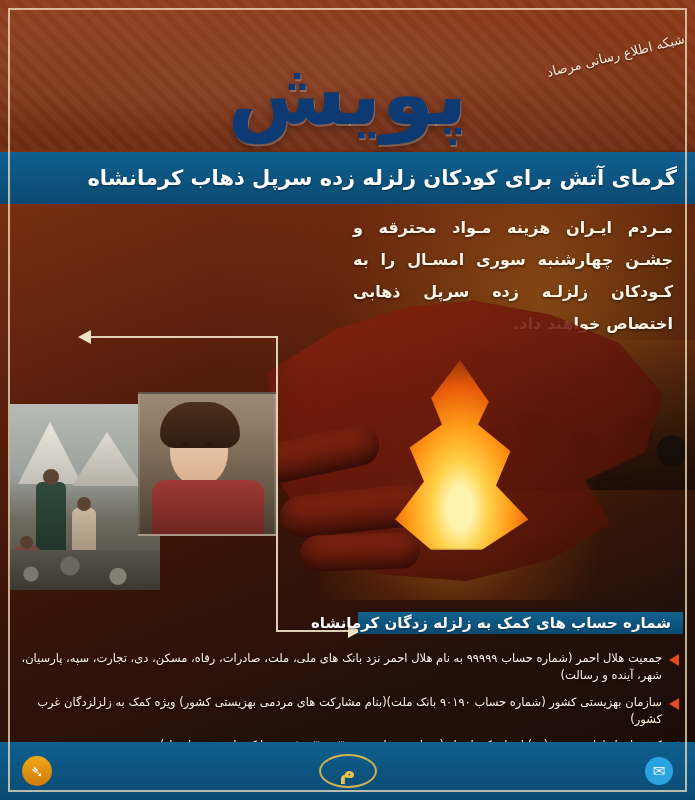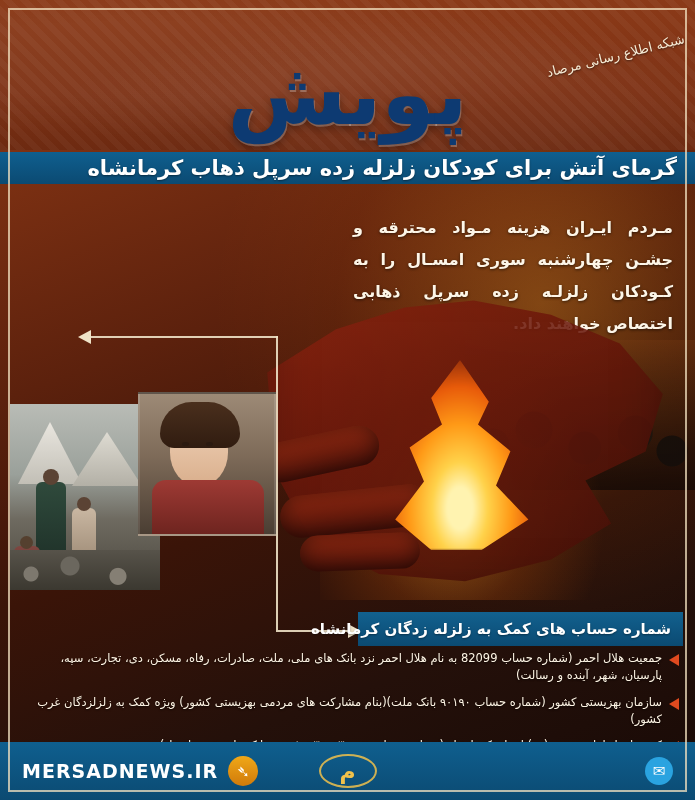--- a/index.html
+++ b/index.html
@@ -60,21 +60,21 @@
     font-size:86px;
     font-weight:bold;
     letter-spacing:-2px;
     font-family:"DejaVu Sans", sans-serif;
     text-shadow:1px 2px 0 rgba(255,255,255,0.25), 0 4px 10px rgba(0,0,0,.35);
     direction:rtl;
     text-align:center;
   }
   
   .headline-bar{
-    position:absolute;top:152px;left:0;width:695px;height:32px;
+    position:absolute;top:152px;left:0;width:695px;height:52px;
     background:linear-gradient(180deg,#0f5f8f 0%,#0b4a72 100%);
     display:flex;align-items:center;justify-content:flex-start;
     padding:0 18px;box-sizing:border-box;
   }
   .headline-bar .headline{
     color:#ffffff;font-size:21px;font-weight:bold;direction:rtl;
     text-shadow:0 1px 2px rgba(0,0,0,.45);white-space:nowrap;
   }
   
   .lead{
@@ -195,21 +195,21 @@
   }
   .finger{
     position:absolute;background:linear-gradient(180deg, rgba(150,42,18,.95), rgba(70,16,8,.95));
     border-radius:40px;box-shadow:inset 0 0 20px rgba(0,0,0,.5);
   }
   .finger.f1{left:30px;top:300px;width:150px;height:42px;transform:rotate(-6deg);}
   .finger.f2{left:50px;top:344px;width:120px;height:36px;transform:rotate(-2deg);}
   .finger.f3{left:10px;top:244px;width:120px;height:40px;transform:rotate(-12deg);}
   
   .accounts-bar{
-    position:absolute;left:358px;top:612px;width:325px;height:34px;
+    position:absolute;left:358px;top:612px;width:325px;height:22px;
     background:linear-gradient(180deg,#12618f,#0b4a72);
     display:flex;align-items:center;justify-content:flex-start;
     padding:0 12px;box-sizing:border-box;
   }
   .accounts-bar .t{
     color:#fff;font-size:15px;font-weight:bold;direction:rtl;white-space:nowrap;
     text-shadow:0 1px 2px rgba(0,0,0,.4);
   }
   
   .accounts{
@@ -312,36 +312,35 @@
     </div>
   </div>
 
   <div class="accounts-bar">
     <span class="t">شماره حساب های کمک به زلزله زدگان کرمانشاه</span>
   </div>
 
   <div class="accounts">
     <div class="acct-row">
       <span class="acct-bullet"></span>
-      <span class="acct-text">جمعیت هلال احمر (شماره حساب 82099 به نام هلال احمر نزد بانک های ملی، ملت، صادرات، رفاه، مسکن، دی، تجارت، سپه، پارسیان، شهر، آینده و رسالت)</span>
+      <span class="acct-text">جمعیت هلال احمر (شماره حساب ۹۹۹۹۹ به نام هلال احمر نزد بانک های ملی، ملت، صادرات، رفاه، مسکن، دی، تجارت، سپه، پارسیان، شهر، آینده و رسالت)</span>
     </div>
     <div class="acct-row">
       <span class="acct-bullet"></span>
       <span class="acct-text">سازمان بهزیستی کشور (شماره حساب ۹۰۱۹۰ بانک ملت)(بنام مشارکت های مردمی بهزیستی کشور) ویژه کمک به زلزلزدگان غرب کشور)</span>
     </div>
     <div class="acct-row">
       <span class="acct-bullet"></span>
       <span class="acct-text">کمیته امداد امام خمینی (ره) استان کرمانشاه (شماره حساب ۰۱۰۹۳۹۰۹۳۹۰۰۹ نزد بانک ملی شعبه ارشاد)</span>
     </div>
   </div>
 
   <div class="footer">
     <div class="site-wrap">
       <span class="cursor-badge">➴</span>
-      <span class="site-url">MERSADNEWS.IR</span>
     </div>
     <div class="center-logo">
       <span class="ring"></span>
       <span>م</span>
     </div>
     <div class="tg-wrap">
       <span class="tg-badge">✉</span>
     </div>
   </div>
 

